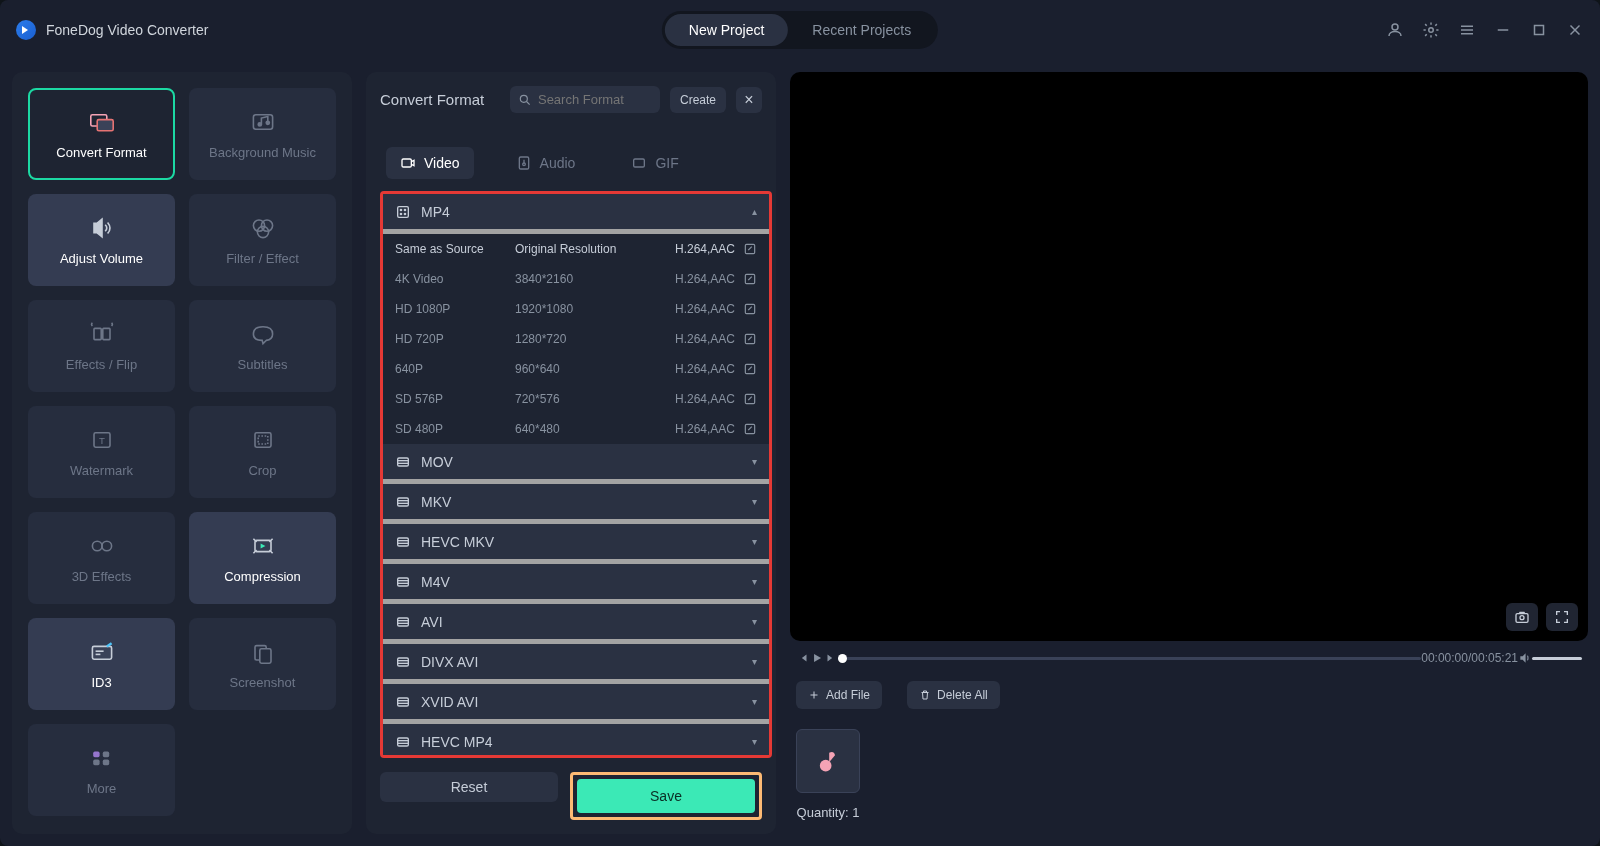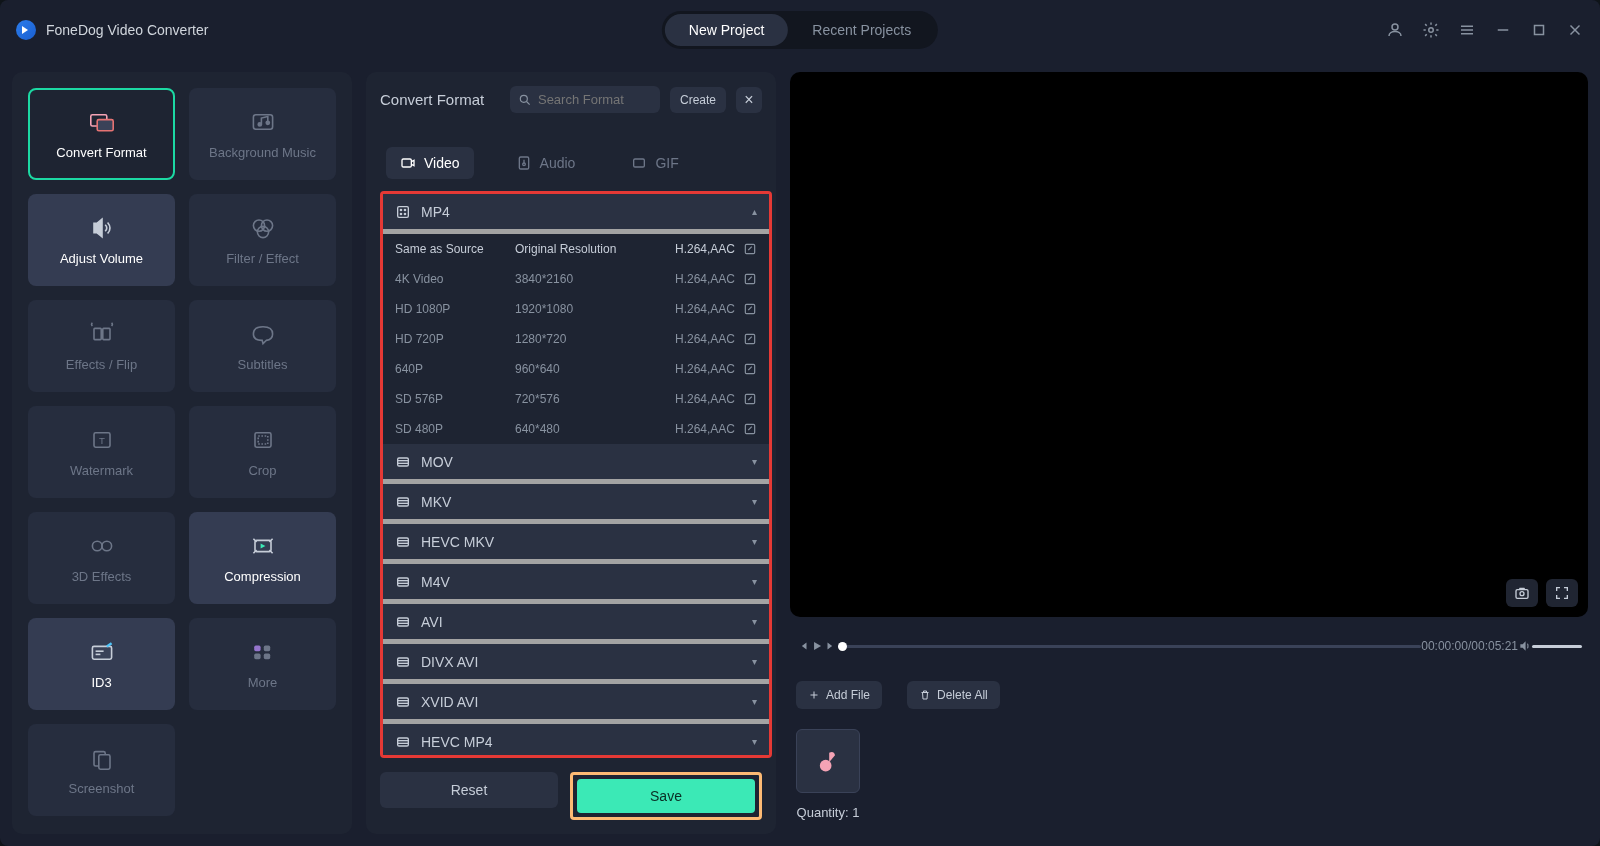--- a/index.html
+++ b/index.html
@@ -52,32 +52,32 @@
 .format-group-header svg { width: 16px; height: 16px; flex-shrink: 0; }
 .chevron { margin-left: auto; font-size: 10px; color: #8892a0; }
 .format-row { height: 30px; display: flex; align-items: center; padding: 0 12px; font-size: 12px; color: #8892a0; cursor: pointer; }
 .format-row.header { color: #c6cdd8; font-weight: 500; }
 .format-row .c1 { width: 120px; }
 .format-row .c2 { flex: 1; }
 .format-row .c3 { width: 80px; text-align: right; }
 .format-row .edit-ico { width: 14px; height: 14px; margin-left: 8px; color: #8892a0; }
 
 .format-footer { display: flex; gap: 12px; margin-top: 14px; padding-right: 14px; }
-.reset-btn { flex: 1; background: #2a3142; border: none; border-radius: 6px; height: 36px; color: #c6cdd8; font-size: 14px; cursor: pointer; }
+.reset-btn { flex: 1; background: #2a3142; border: none; border-radius: 6px; height: 30px; color: #c6cdd8; font-size: 14px; cursor: pointer; }
 .save-wrap { flex: 1; border: 3px solid #fdba74; border-radius: 4px; padding: 4px; }
 .save-btn { width: 100%; height: 34px; background: #3be9b6; border: none; border-radius: 4px; color: #0a2e24; font-size: 14px; font-weight: 500; cursor: pointer; }
 
 
 .preview { flex: 1; display: flex; flex-direction: column; }
 .video-area { flex: 1; background: #000; border-radius: 10px; position: relative; }
 .video-overlay-btns { position: absolute; bottom: 10px; right: 10px; display: flex; gap: 8px; }
 .overlay-btn { width: 32px; height: 28px; background: rgba(40,46,62,0.8); border-radius: 6px; display: flex; align-items: center; justify-content: center; cursor: pointer; color: #c6cdd8; }
 .overlay-btn svg { width: 16px; height: 16px; }
 
-.player-controls { display: flex; align-items: center; gap: 0; padding: 22px 6px; font-size: 12px; color: #8892a0; text-align: right; }
+.player-controls { display: flex; align-items: center; gap: 0; padding: 10px 6px; font-size: 12px; color: #8892a0; text-align: right; }
 .pc-btn { width: 14px; height: 14px; cursor: pointer; display: flex; align-items: center; justify-content: center; }
 .pc-btn svg { width: 14px; height: 14px; }
 .progress-bar { flex: 1; height: 3px; background: #3a4258; border-radius: 2px; position: relative; }
 .progress-bar::before { content: ''; position: absolute; left: 0; top: -3px; width: 9px; height: 9px; background: #fff; border-radius: 50%; }
 .volume-slider { width: 50px; height: 3px; background: #c6cdd8; border-radius: 2px; }
 
 .file-actions { display: flex; justify-content: flex-start; gap: 25px; padding: 6px; }
 .file-btn { background: #2a3142; border: none; border-radius: 6px; padding: 7px 12px; color: #c6cdd8; font-size: 12px; cursor: pointer; display: flex; align-items: center; gap: 6px; }
 .file-btn svg { width: 12px; height: 12px; }
 
@@ -247,37 +247,37 @@
                 <rect x="8" y="8" width="24" height="16" rx="2" fill="#3a4258"></rect>
                 <line x1="12" y1="14" x2="22" y2="14"></line>
                 <line x1="12" y1="18" x2="18" y2="18"></line>
                 <path d="M26 8 L32 4" stroke="#4fc3f7" stroke-width="3"></path>
               </svg>
             </div>
             <div>ID3</div>
           </div>
           <div class="tool-card ">
             <div class="tool-icon">
+              <svg viewBox="0 0 40 30" fill="none" stroke="currentColor" stroke-width="2">
+                <rect x="10" y="7" width="14" height="18" rx="2"></rect>
+                <rect x="16" y="11" width="14" height="18" rx="2" fill="#262d3e"></rect>
+              </svg>
+            </div>
+            <div>Screenshot</div>
+          </div>
+          <div class="tool-card ">
+            <div class="tool-icon">
               <svg viewBox="0 0 40 30" fill="currentColor">
                 <rect x="9" y="7" width="8" height="7" rx="2" fill="#9575cd"></rect>
                 <rect x="21" y="7" width="8" height="7" rx="2"></rect>
                 <rect x="9" y="17" width="8" height="7" rx="2"></rect>
                 <rect x="21" y="17" width="8" height="7" rx="2"></rect>
               </svg>
             </div>
             <div>More</div>
-          </div>
-          <div class="tool-card ">
-            <div class="tool-icon">
-              <svg viewBox="0 0 40 30" fill="none" stroke="currentColor" stroke-width="2">
-                <rect x="10" y="7" width="14" height="18" rx="2"></rect>
-                <rect x="16" y="11" width="14" height="18" rx="2" fill="#262d3e"></rect>
-              </svg>
-            </div>
-            <div>Screenshot</div>
           </div>
         </div>
     </div>
 
     <div class="format-panel">
       <div class="format-header">
         <div class="format-title">Convert Format</div>
         <div class="search-box">
           <svg viewBox="0 0 24 24" fill="none" stroke="currentColor" stroke-width="2">
               <circle cx="10" cy="10" r="6"></circle>

